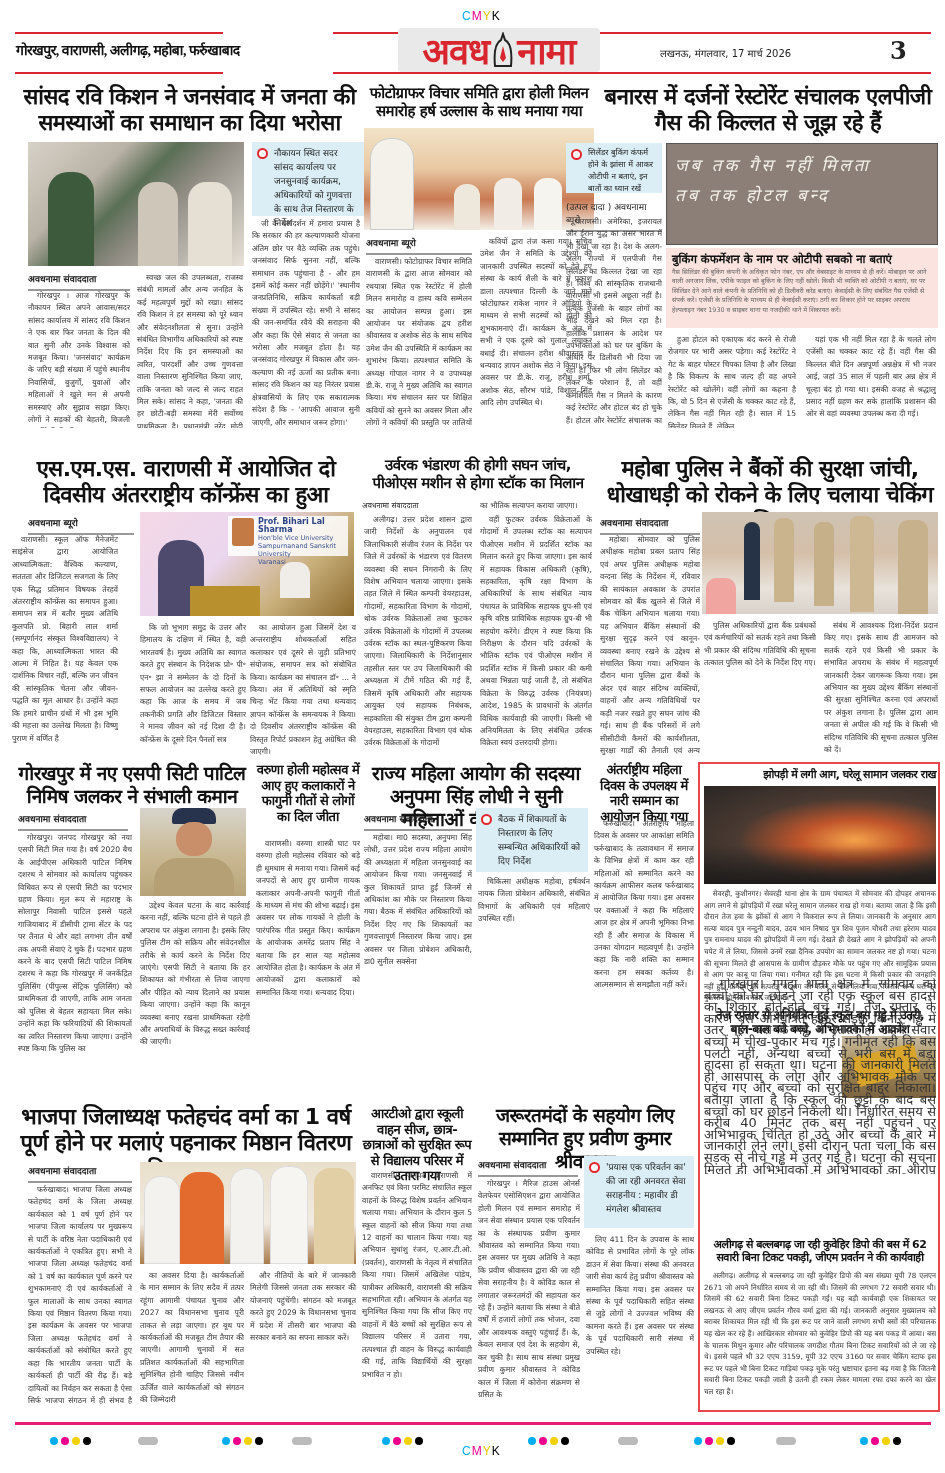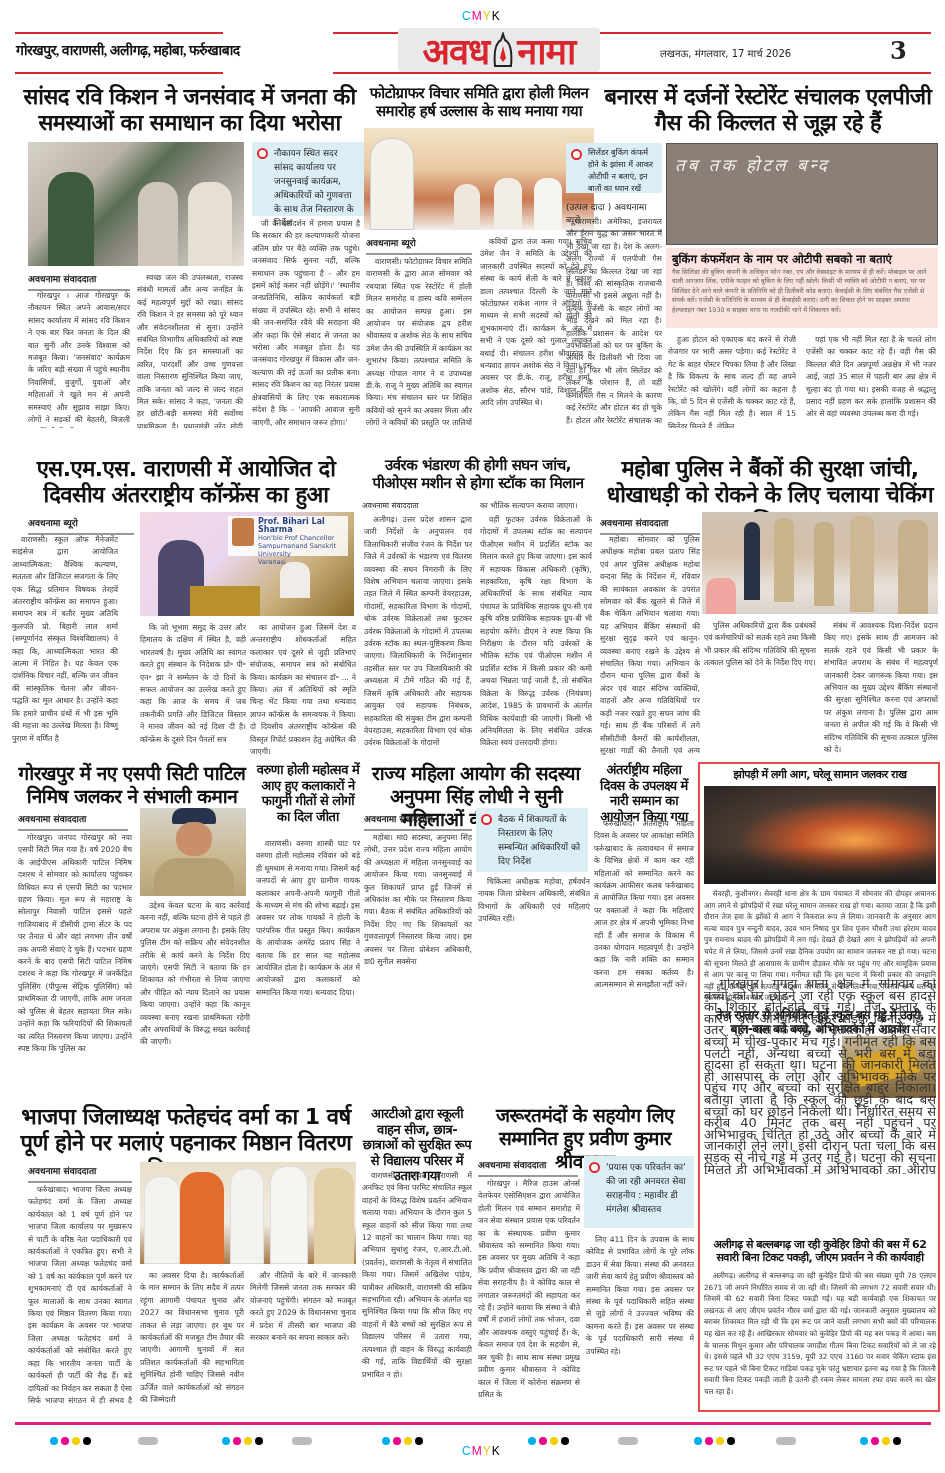--- a/index.html
+++ b/index.html
@@ -83,20 +83,21 @@
   </div>
 <div class="abs body" style="left:480px;top:236px;width:112px;height:192px">
     <p>कवियों द्वारा तंज कसा गया। सचिव उमेश जैन ने समिति के उद्देश्यों की जानकारी उपस्थित सदस्यों को देते हुए संस्था के कार्य शैली के बारे में प्रकाश डाला तत्पश्चात दिल्ली के जाने माने फोटोग्राफर राकेश नागर ने ऑडियो के माध्यम से सभी सदस्यों को होली की शुभकामनाएं दीं। कार्यक्रम के अंत में सभी ने एक दूसरे को गुलाल लगाकर बधाई दी। संचालन हरीश श्रीवास्तव व धन्यवाद ज्ञापन अशोक सेठ ने किया। इस अवसर पर डी.के. राजू, हरीश शर्मा, अशोक सेठ, सौरभ पांडे, विशाल सिंह आदि लोग उपस्थित थे।</p>
   </div>
 
 <div class="abs headline h-xl" style="left:598px;top:84px;width:340px">बनारस में दर्जनों रेस्टोरेंट संचालक एलपीजी गैस की किल्लत से जूझ रहे हैं</div>
 <div class="callout" style="left:566px;top:143px;width:96px;height:50px;font-size:8px;line-height:12px;left:566px"><span class="ring"></span><span>सिलेंडर बुकिंग कंफर्म होने के झांसा में आकर ओटीपी न बताएं, इन बातों का ध्यान रखें</span></div>
 <div class="abs byline" style="left:566px;top:200px;width:96px;font-weight:normal">(उत्पल दादा ) अवधनामा ब्यूरो</div>
 <div class="photo" style="left:666px;top:143px;width:272px;height:102px;background:#8c7f78;border:1px solid #555">
   <div style="position:absolute;left:8px;top:6px;color:#f2efe9;font-family:'DejaVu Serif',serif;font-style:italic;font-size:17px;line-height:30px;letter-spacing:3px">
+    <div>जब तक गैस नहीं मिलता</div>
     <div>तब तक होटल बन्द</div>
   </div>
 </div>
 <div class="pinkbox" style="left:666px;top:248px;width:272px;height:80px">
   <div style="font-weight:bold;font-size:11.5px;color:#111;line-height:14px">बुकिंग कंफर्मेशन के नाम पर ओटीपी सबको ना बताएं</div>
   <div style="font-size:6.4px;line-height:9.4px;color:#666;margin-top:2px">गैस सिलिंडर की बुकिंग कंपनी के अधिकृत फोन नंबर, एप और वेबसाइट के माध्यम से ही करें। मोबाइल पर आने वाली अनजान लिंक, एपीके फाइल को बुकिंग के लिए नहीं खोलें। किसी भी व्यक्ति को ओटीपी न बताएं, घर पर सिलिंडर देने आने वाले कंपनी के प्रतिनिधि को ही डिलीवरी कोड बताएं। केवाईसी के लिए संबंधित गैस एजेंसी से संपर्क करें। एजेंसी के प्रतिनिधि के माध्यम से ही केवाईसी कराएं। ठगी का शिकार होने पर साइबर अपराध हेल्पलाइन नंबर 1930 व साइबर थाना या नजदीकी थाने में शिकायत करें।</div>
 </div>
 <div class="abs body" style="left:566px;top:216px;width:96px;height:212px">
     <p>वाराणसी। अमेरिका, इजरायल और ईरान युद्ध का असर भारत में भी देखा जा रहा है। देश के अलग-अलग राज्यों में एलपीजी गैस सिलेंडर का किल्लत देखा जा रहा है। विश्व की सांस्कृतिक राजधानी वाराणसी भी इससे अछूता नहीं है। प्रत्येक एजेंसी के बाहर लोगों का भीड़ देखने को मिल रहा है। हालांकि प्रशासन के आदेश पर उपभोक्ताओं को घर पर बुकिंग के आधार पर डिलीवरी भी दिया जा रहा है। फिर भी लोग सिलेंडर को लेकर के परेशान हैं, तो वहीं कमर्शियल गैस न मिलने के कारण कई रेस्टोरेंट और होटल बंद हो चुके हैं। होटल और रेस्टोरेंट संचालक का कहना है कि, कमर्शियल गैस नहीं मिल रहा है, जिसकी वजह से भट्ठी, चूल्हे के सहारे होटल चलाना पड़ रहा है। होटल मालिक बताते हैं की किराए पर लिया</p>
   </div>
@@ -108,21 +109,21 @@
   </div>
 
 <div class="abs headline h-xl" style="left:16px;top:456px;width:340px">एस.एम.एस. वाराणसी में आयोजित दो दिवसीय अंतरराष्ट्रीय कॉन्फ्रेंस का हुआ समापन</div>
 <div class="abs byline" style="left:28px;top:516px;width:106px">अवधनामा ब्यूरो</div>
 <div class="abs body" style="left:12px;top:534px;width:106px;height:222px">
     <p>वाराणसी। स्कूल ऑफ मैनेजमेंट साइंसेज द्वारा आयोजित आध्यात्मिकता: वैश्विक कल्याण, सततता और डिजिटल सजगता के लिए एक सिद्ध प्रतिमान विषयक तेरहवें अंतरराष्ट्रीय कॉन्फ्रेंस का समापन हुआ। समापन सत्र में बतौर मुख्य अतिथि कुलपति प्रो. बिहारी लाल शर्मा (सम्पूर्णानंद संस्कृत विश्वविद्यालय) ने कहा कि, आध्यात्मिकता भारत की आत्मा में निहित है। यह केवल एक दार्शनिक विचार नहीं, बल्कि जन जीवन की सांस्कृतिक चेतना और जीवन-पद्धति का मूल आधार है। उन्होंने कहा कि हमारे प्राचीन ग्रंथों में भी इस भूमि की महत्ता का उल्लेख मिलता है। विष्णु पुराण में वर्णित है</p>
   </div>
 <div class="photo" style="left:140px;top:512px;width:214px;height:104px;background:linear-gradient(135deg,#f4d8e6 0%,#ead6ee 40%,#c9b07c 70%,#8c6a2c 100%)">
   <div style="position:absolute;left:88px;top:4px;width:120px;height:40px;background:#fff;opacity:.85;font-size:6.5px;line-height:8px;padding:2px 4px 0 30px;color:#1a3d8c">
     <div style="font-weight:bold;font-size:8px;color:#0b2e79">Prof. Bihari Lal Sharma</div>
-    <div>Hon'ble Prof Chancellor</div>
+    <div>Hon'ble Vice University</div>
     <div>Sampurnanand Sanskrit University</div>
     <div>Varanasi</div>
   </div>
   <div style="position:absolute;left:92px;top:6px;width:22px;height:28px;background:#c47a45;border-radius:3px"></div>
   <div style="position:absolute;left:18px;top:28px;width:46px;height:76px;background:#4d4a6e;border-radius:20px 20px 0 0"></div>
   <div style="position:absolute;left:140px;top:50px;width:30px;height:36px;background:#f0ede8;border-radius:12px 12px 0 0"></div>
   <div style="position:absolute;left:50px;top:74px;width:70px;height:30px;background:#b8902e"></div>
 </div>
 <div class="abs body" style="left:140px;top:622px;width:106px;height:134px">
     <p>कि जो भूभाग समुद्र के उत्तर और हिमालय के दक्षिण में स्थित है, वही भारतवर्ष है। मुख्य अतिथि का स्वागत करते हुए संस्थान के निदेशक प्रो॰ पी॰ एन॰ झा ने सम्मेलन के दो दिनों के सफल आयोजन का उल्लेख करते हुए कहा कि आज के समय में जब तकनीकी प्रगति और डिजिटल विस्तार ने मानव जीवन को नई दिशा दी है। कॉन्फ्रेंस के दूसरे दिन पैनलों सत्र</p>
@@ -189,21 +190,21 @@
 <div class="abs body" style="left:478px;top:876px;width:112px;height:204px">
     <p>चिकित्सा अधीक्षक महोबा, हर्षवर्धन नायक जिला प्रोबेशन अधिकारी, संबंधित विभागों के अधिकारी एवं महिलाएं उपस्थित रहीं।</p>
   </div>
 
 <div class="abs headline h-s" style="left:594px;top:762px;width:100px">अंतर्राष्ट्रीय महिला दिवस के उपलक्ष्य में नारी सम्मान का आयोजन किया गया</div>
 <div class="abs body" style="left:594px;top:818px;width:100px;height:262px">
     <p>फर्रुखाबाद। अंतर्राष्ट्रीय महिला दिवस के अवसर पर आकांक्षा समिति फर्रुखाबाद के तत्वावधान में समाज के विभिन्न क्षेत्रों में काम कर रही महिलाओं को सम्मानित करने का कार्यक्रम आफीसर कलब फर्रुखाबाद में आयोजित किया गया। इस अवसर पर वक्ताओं ने कहा कि महिलाएं आज हर क्षेत्र में अपनी भूमिका निभा रही हैं और समाज के विकास में उनका योगदान महत्वपूर्ण है। उन्होंने कहा कि नारी शक्ति का सम्मान करना हम सबका कर्तव्य है। आत्मसम्मान से समझौता नहीं करें।</p>
   </div>
 
 <div class="box-red" style="left:698px;top:762px;width:242px;height:650px"></div>
-<div class="abs headline" style="left:704px;top:768px;width:232px;font-size:11px;text-align:center">झोपड़ी में लगी आग, घरेलू सामान जलकर राख</div>
+<div class="abs headline" style="left:704px;top:768px;width:232px;font-size:11px;text-align:right">झोपड़ी में लगी आग, घरेलू सामान जलकर राख</div>
 <div class="photo" style="left:704px;top:786px;width:232px;height:98px;background:radial-gradient(ellipse at 65% 55%,#f4a24a 0%,#c1562b 25%,#4a3a32 55%,#2a2624 100%)">
   <div style="position:absolute;left:0;top:60px;width:232px;height:38px;background:linear-gradient(180deg,transparent,#1e1c1b)"></div>
 </div>
 <div class="abs body" style="left:704px;top:888px;width:232px;height:132px;font-size:7.2px;line-height:11.6px">
     <p>सेवरही, कुशीनगर। सेवरही थाना क्षेत्र के ग्राम पंचायत में सोमवार की दोपहर अचानक आग लगने से झोपड़ियों में रखा घरेलू सामान जलकर राख हो गया। बताया जाता है कि इसी दौरान तेज हवा के झोंकों से आग ने विकराल रूप ले लिया। जानकारी के अनुसार आग सत्या यादव पुत्र नन्दुनी यादव, उदय भान निषाद पुत्र शिव पूजन चौधरी तथा हरेराम यादव पुत्र रामनाथ यादव की झोपड़ियों में लग गई। देखते ही देखते आग ने झोपड़ियों को अपनी चपेट में ले लिया, जिससे उनमें रखा दैनिक उपयोग का सामान जलकर नष्ट हो गया। घटना की सूचना मिलते ही आसपास के ग्रामीण दौड़कर मौके पर पहुंच गए और सामूहिक प्रयास से आग पर काबू पा लिया गया। गनीमत रही कि इस घटना में किसी प्रकार की जनहानि नहीं हुई। ग्रामीणों की तत्परता से आग को फैलने से रोक लिया गया, जिससे अन्य घरों को नुकसान होने से बचाया जा सका।</p>
   </div>
 <div class="abs headline" style="left:704px;top:1008px;width:232px;font-size:12px">तेज रफ्तार से अनियंत्रित हुई स्कूल बस गड्ढे में उतरी, बाल-बाल बचे बच्चे, अभिभावकों में आक्रोश</div>
 <div class="photo" style="left:842px;top:1036px;width:94px;height:62px;background:linear-gradient(180deg,#c8bba2 0%,#a88e5a 45%,#7a6240 100%)">
   <div style="position:absolute;left:12px;top:14px;width:64px;height:30px;background:#d8a42a;transform:rotate(-14deg);border-radius:3px"></div>
 </div>

